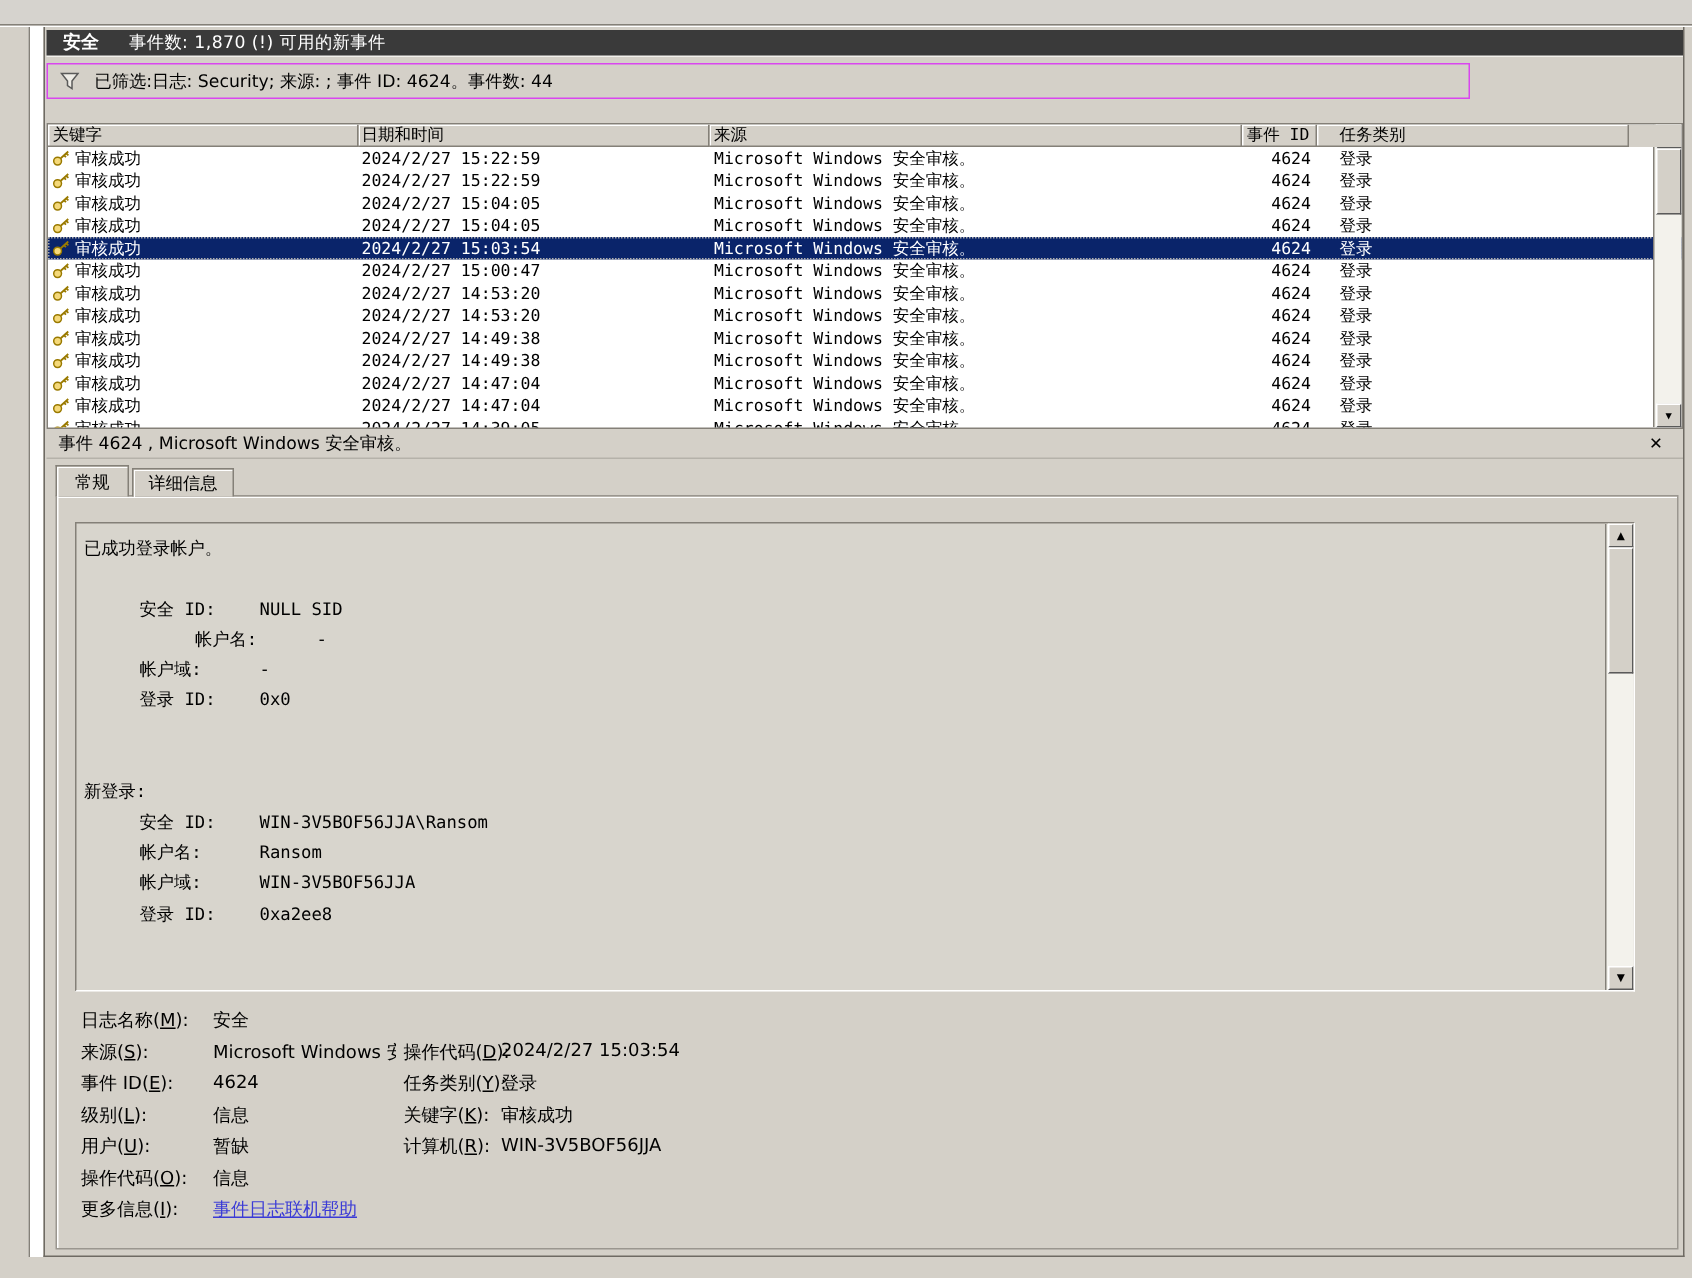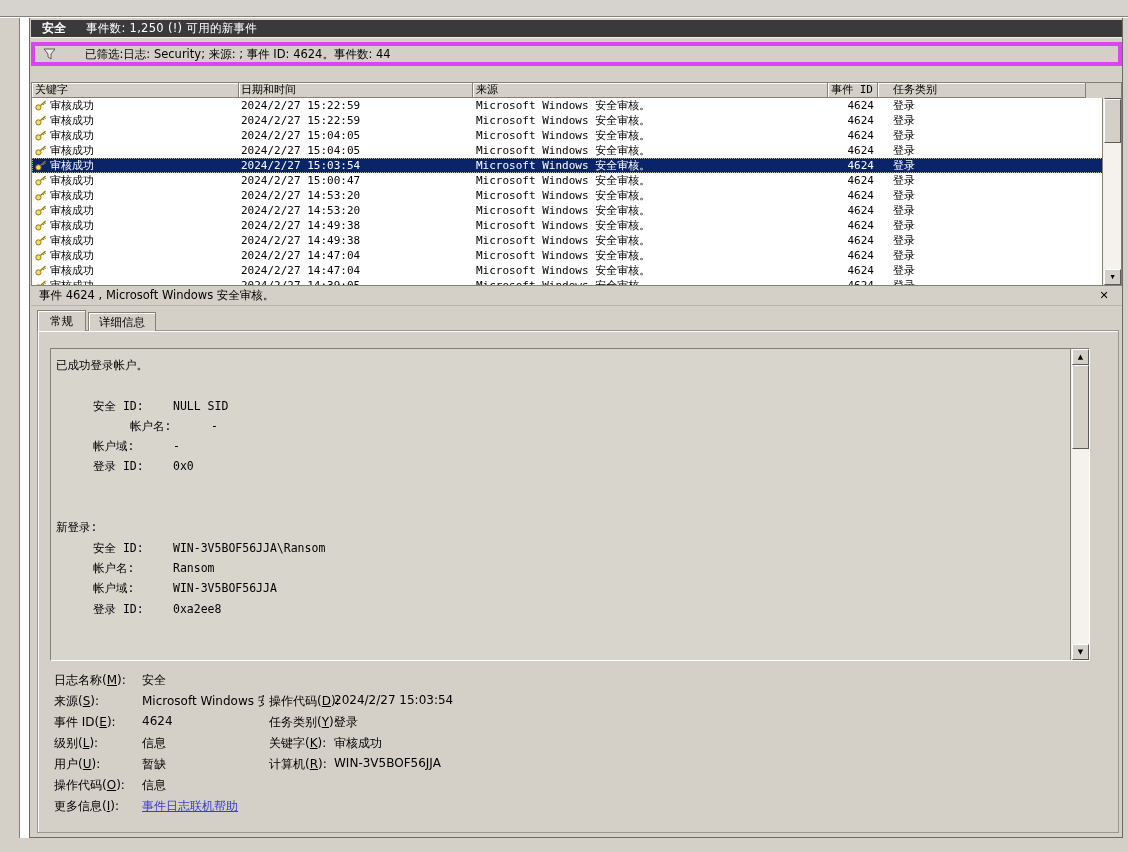--- a/index.html
+++ b/index.html
@@ -21,22 +21,22 @@
     background:#d4d0c8; border:1px solid #6e6a63; border-top:none; }
 
   
   .title-bar { position:absolute; left:1px; top:2px; width:1091px; height:17px;
     background:#3a3a3a; color:#fff; display:flex; align-items:center;
     box-shadow:0 1px 0 #f2f1ec; }
   .title-bar .log-name { font-weight:bold; padding-left:11px; width:55px; font-size:12px; }
   .title-bar .summary { font-size:11.5px; letter-spacing:.3px; }
 
   
-  .filter-bar { position:absolute; left:1px; top:24px; width:1091px; height:24px;
-    border:4px solid #d946ef; background:#d4d0c8; display:flex; align-items:center;gap:19px; }
+  .filter-bar { position:absolute; left:1px; top:24px; width:949px; height:24px;
+    border:1px solid #d946ef; background:#d4d0c8; display:flex; align-items:center; }
   .funnel { margin-left:8px; margin-right:10px; width:13px; height:12px; flex:none; }
   .filter-text { font-size:11.5px; }
 
   
   .events-table { position:absolute; left:1px; top:64px; width:1091px; height:204px;
     background:#fff; border:1px solid #848078; overflow:hidden; }
   .thead { display:flex; height:15px; background:#d4d0c8; position:relative; z-index:2; }
   .th { font-size:11px; line-height:14px; padding-left:3px; white-space:nowrap; overflow:hidden;
     border-right:1px solid #848078; border-bottom:1px solid #848078;
     box-shadow:inset 1px 1px 0 #ffffff; }
@@ -99,21 +99,21 @@
 </head>
 <body>
 
 <div class="top-band"></div>
 <div class="left-strip"></div>
 
 <div class="main-pane">
 
   <div class="title-bar">
     <span class="log-name">安全</span>
-    <span class="summary">事件数: 1,250  (!) 可用的新事件</span>
+    <span class="summary">事件数: 1,870  (!) 可用的新事件</span>
   </div>
 
   <div class="filter-bar">
     <svg class="funnel" viewBox="0 0 13 12">
       <path d="M1 1 H12 L8 6 V11 L5 9 V6 Z" fill="#eeece6" stroke="#5a5a5a" stroke-width="1"></path>
     </svg>
     <span class="filter-text">已筛选:日志: Security; 来源: ; 事件 ID: 4624。事件数: 44</span>
   </div>
 
   <div class="events-table mono">

